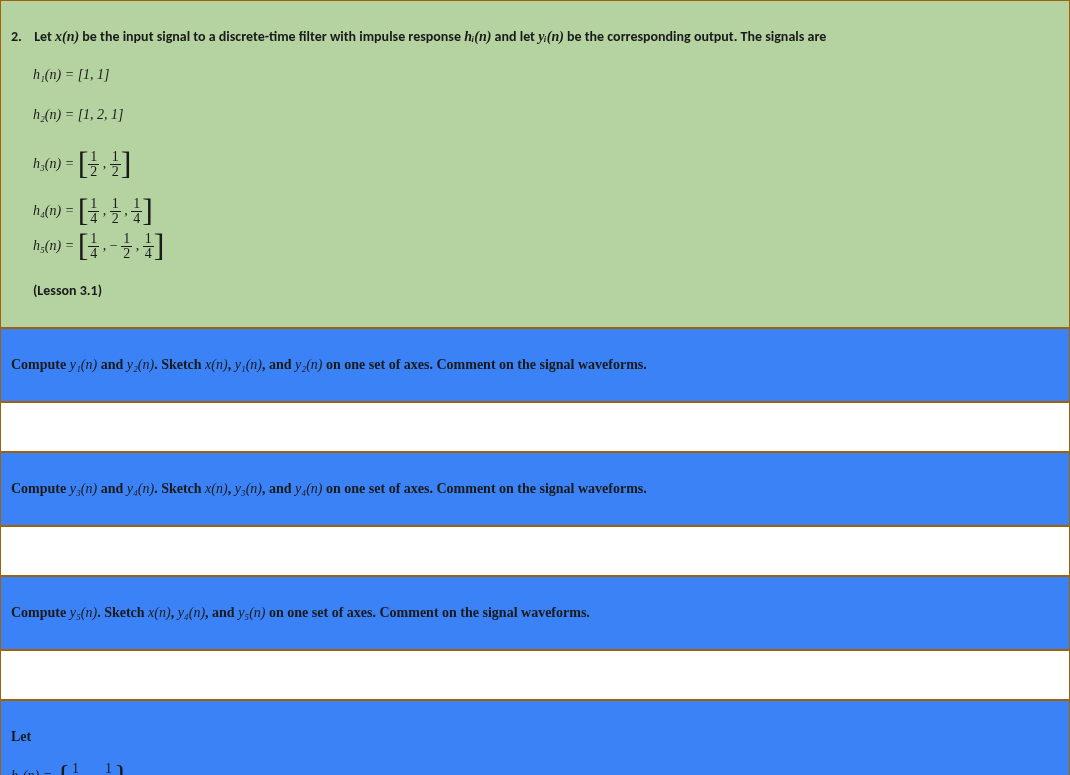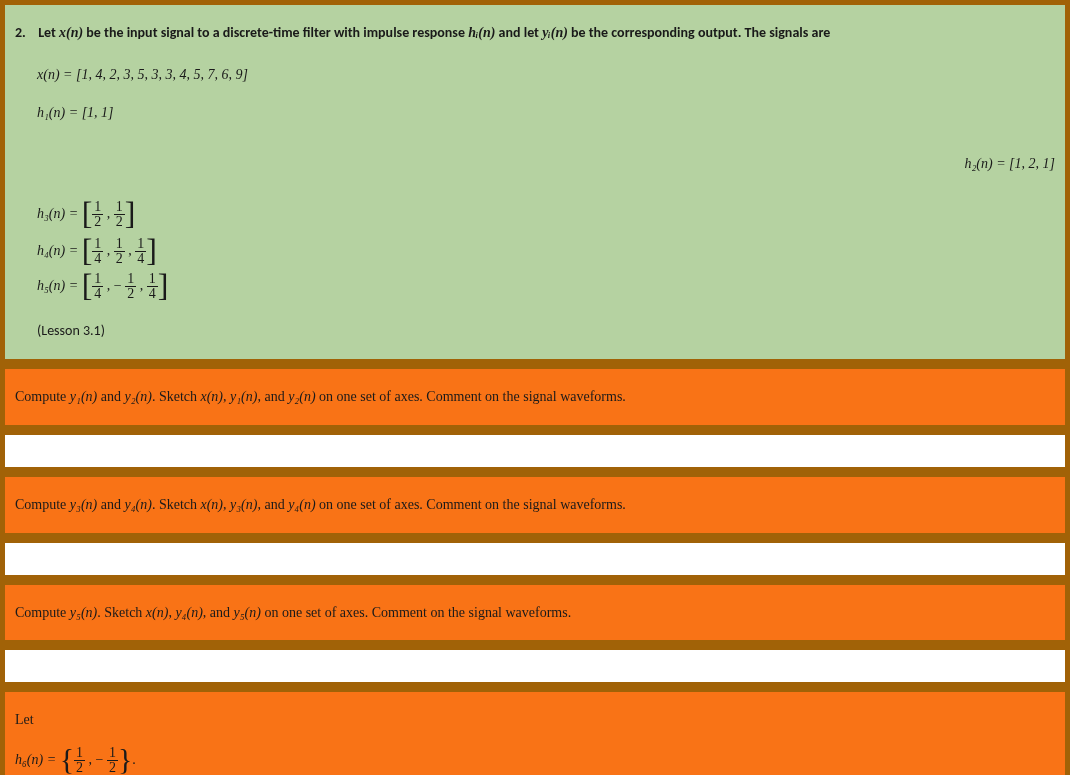--- a/index.html
+++ b/index.html
@@ -6,35 +6,35 @@
   body {
     margin: 0;
     padding: 0;
     font-family: 'Calibri', 'Segoe UI', Arial, sans-serif;
     font-size: 14px;
     color: #1a1a1a;
     background: #fff;
     width: 1070px;
   }
   .cell {
-    border: 5px solid #a16207;
-    padding: 16px 10px;
+    border: 1px solid #a16207;
+    padding: 24px 10px;
     line-height: 1.7;
   }
   .green-dark {
     background: #b5d2a1;
   }
   .green-light {
-    background: #f97316;
+    background: #3b82f6;
   }
   .white-row {
     background: #ffffff;
     height: 36px;
   }
-  .bold { font-weight: normal; }
+  .bold { font-weight: bold; }
   .eq-line {
     margin: 6px 0 6px 22px;
     font-style: italic;
     font-family: 'Cambria Math', 'Times New Roman', serif;
   }
   .frac {
     display: inline-block;
     vertical-align: middle;
     text-align: center;
     line-height: 1;
@@ -79,29 +79,28 @@
 <body>
 
 <div class="cell green-dark">
   <div>
     <span class="problem-num">2.</span>
     <span class="header-text">
       <span>Let </span><span class="fn prompt">x(n)</span><span> be the input signal to a discrete-time filter with impulse response </span><span class="fn prompt">hᵢ(n)</span><span> and let </span><span class="fn prompt">yᵢ(n)</span><span> be the corresponding output. The signals are</span>
     </span>
   </div>
 
-  <div class="eq-line" style="margin-top:18px;">x(n) = [1, 4, 2, 3, 5, 3, 3, 4, 5, 7, 6, 9]</div>
   <div class="eq-line" style="margin-top:14px;">h₁(n) = [1, 1]</div>
-  <div class="eq-line" style="margin-top:28px;text-align:right;">h₂(n) = [1, 2, 1]</div>
+  <div class="eq-line" style="margin-top:16px;">h₂(n) = [1, 2, 1]</div>
 
   <div class="eq-line" style="margin-top:24px;">
     <span>h₃(n) = </span><span class="big-bracket">[</span><span class="frac"><span class="num">1</span><span class="den">2</span></span><span style="font-style:normal;"> , </span><span class="frac"><span class="num">1</span><span class="den">2</span></span><span class="big-bracket">]</span>
   </div>
 
-  <div class="eq-line" style="margin-top:8px;">
+  <div class="eq-line" style="margin-top:18px;">
     <span>h₄(n) = </span><span class="big-bracket">[</span><span class="frac"><span class="num">1</span><span class="den">4</span></span><span style="font-style:normal;"> , </span><span class="frac"><span class="num">1</span><span class="den">2</span></span><span style="font-style:normal;"> , </span><span class="frac"><span class="num">1</span><span class="den">4</span></span><span class="big-bracket">]</span>
   </div>
 
   <div class="eq-line" style="">
     <span>h₅(n) = </span><span class="big-bracket">[</span><span class="frac"><span class="num">1</span><span class="den">4</span></span><span style="font-style:normal;"> , </span><span style="font-style:normal;">− </span><span class="frac"><span class="num">1</span><span class="den">2</span></span><span style="font-style:normal;"> , </span><span class="frac"><span class="num">1</span><span class="den">4</span></span><span class="big-bracket">]</span>
   </div>
 
   <div class="bold" style="margin-top:18px; margin-left:22px;">(Lesson 3.1)</div>
 </div>
 

